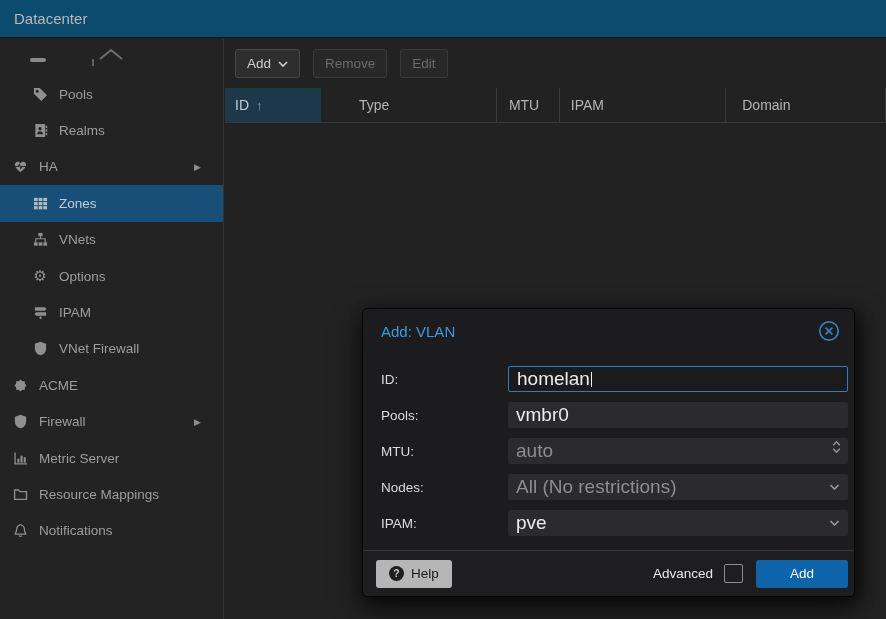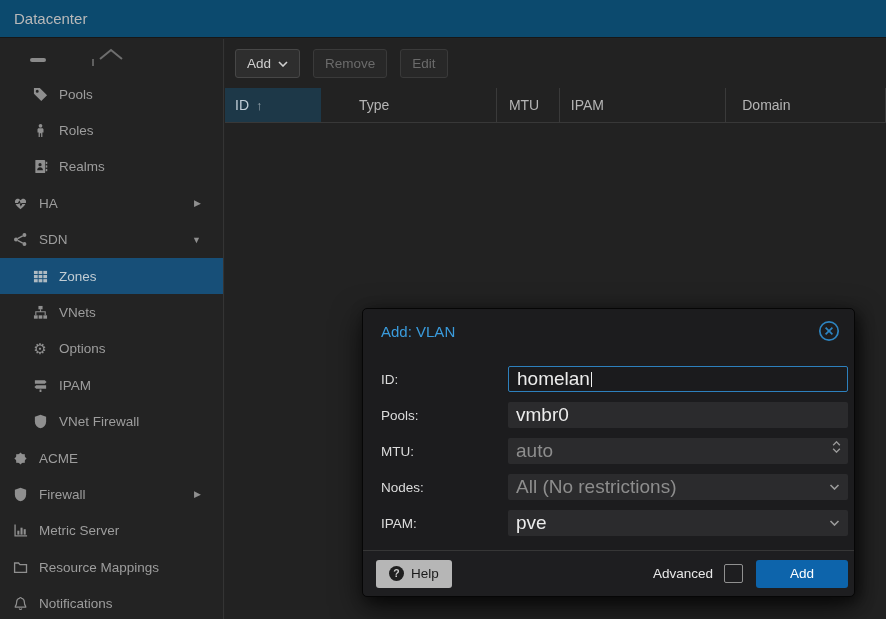--- a/index.html
+++ b/index.html
@@ -119,30 +119,20 @@
     <span class="icon-slot">
           <svg viewBox="0 0 16 16" fill="currentColor">
             <path fill-rule="evenodd" d="M1 1h6.2l7.8 7.8-6.2 6.2L1 7.2V1zm3.5 2a1.6 1.6 0 100 3.2 1.6 1.6 0 000-3.2z"></path>
           </svg>
         </span>
     <span class="label">Pools</span>
 
   </div>
       <div class="nav-item lvl2">
     <span class="icon-slot">
-          <svg viewBox="0 0 16 16" fill="currentColor">
-            <circle cx="8" cy="3" r="2"></circle>
-            <path d="M6.2 5.6h3.6c.8 0 1.4.6 1.4 1.4v3.2h-1.2v4.6H8.7v-4h-1.4v4H6V10.2H4.8V7c0-.8.6-1.4 1.4-1.4z"></path>
-          </svg>
-        </span>
-    <span class="label">Roles</span>
-
-  </div>
-      <div class="nav-item lvl2">
-    <span class="icon-slot">
           <svg viewBox="0 0 16 16">
             <path fill="currentColor" d="M2.5 1h9.5a1 1 0 011 1v12a1 1 0 01-1 1H2.5V1z"></path>
             <rect x="13.6" y="3" width="1.6" height="2.4" fill="currentColor"></rect>
             <rect x="13.6" y="6.8" width="1.6" height="2.4" fill="currentColor"></rect>
             <rect x="13.6" y="10.6" width="1.6" height="2.4" fill="currentColor"></rect>
             <circle cx="7.5" cy="6" r="1.7" fill="#232323"></circle>
             <path d="M4.4 12c0-2 1.5-3.1 3.1-3.1s3.1 1.1 3.1 3.1z" fill="#232323"></path>
           </svg>
         </span>
     <span class="label">Realms</span>
@@ -150,32 +140,20 @@
   </div>
       <div class="nav-item lvl1">
     <span class="icon-slot">
           <svg viewBox="0 0 16 16">
             <path fill="currentColor" d="M8 14C2.7 10.1 1.1 6.5 2.6 4.2 3.9 2.3 6.6 2.3 8 4.6c1.4-2.3 4.1-2.3 5.4-.4C14.9 6.5 13.3 10.1 8 14z"></path>
             <polyline points="2,8 5.5,8 6.8,5.8 8.4,10 9.4,8 14,8" fill="none" stroke="#232323" stroke-width="1.2"></polyline>
           </svg>
         </span>
     <span class="label">HA</span>
     <span class="arrow">▶</span>
-  </div>
-      <div class="nav-item lvl1">
-    <span class="icon-slot">
-          <svg viewBox="0 0 16 16">
-            <circle cx="3.2" cy="8" r="2.1" fill="currentColor"></circle>
-            <circle cx="12.2" cy="3.2" r="2.1" fill="currentColor"></circle>
-            <circle cx="12.2" cy="12.8" r="2.1" fill="currentColor"></circle>
-            <path d="M4.9 7.1l5.5-3M4.9 8.9l5.5 3" stroke="currentColor" stroke-width="1.5" fill="none"></path>
-          </svg>
-        </span>
-    <span class="label">SDN</span>
-    <span class="arrow">▼</span>
   </div>
       <div class="nav-item lvl2 selected">
     <span class="icon-slot">
           <svg viewBox="0 0 16 16" fill="currentColor">
             <rect x="1" y="2" width="4" height="3.4"></rect>
             <rect x="6" y="2" width="4" height="3.4"></rect>
             <rect x="11" y="2" width="4" height="3.4"></rect>
             <rect x="1" y="6.4" width="4" height="3.4"></rect>
             <rect x="6" y="6.4" width="4" height="3.4"></rect>
             <rect x="11" y="6.4" width="4" height="3.4"></rect>

